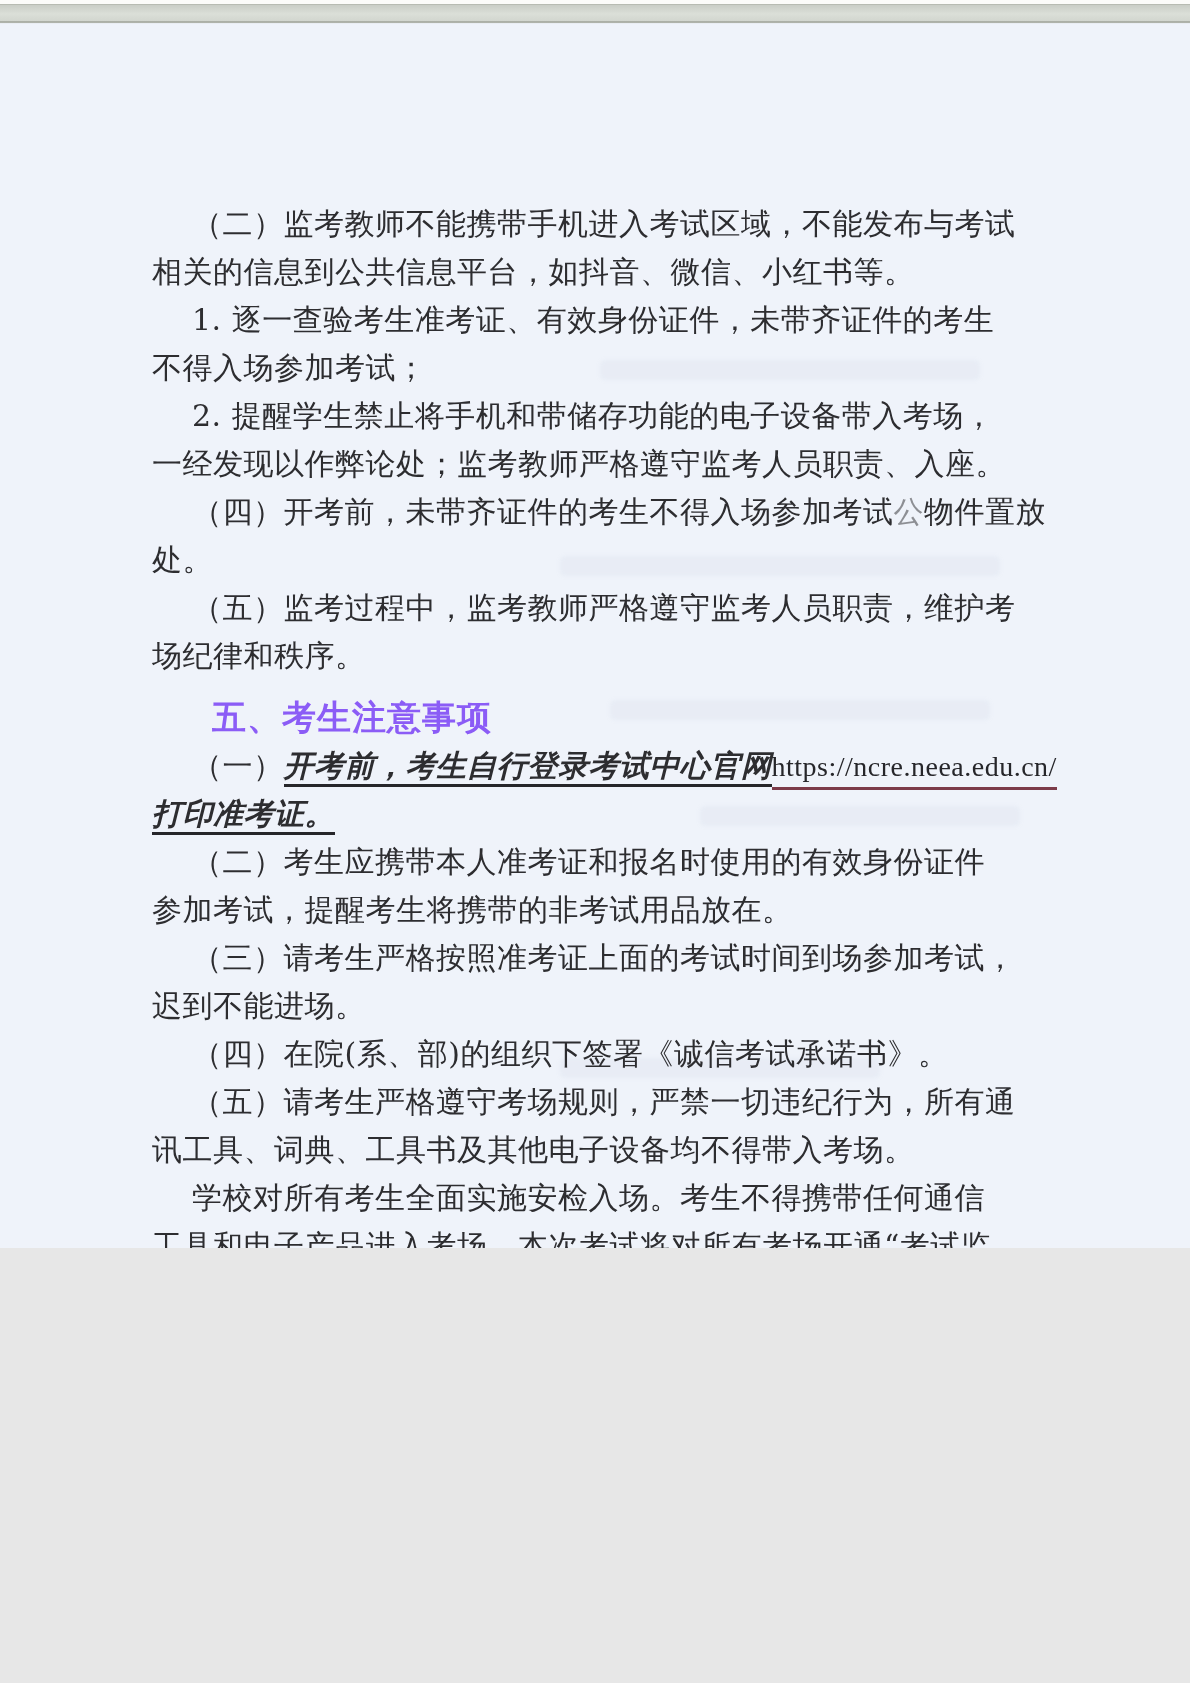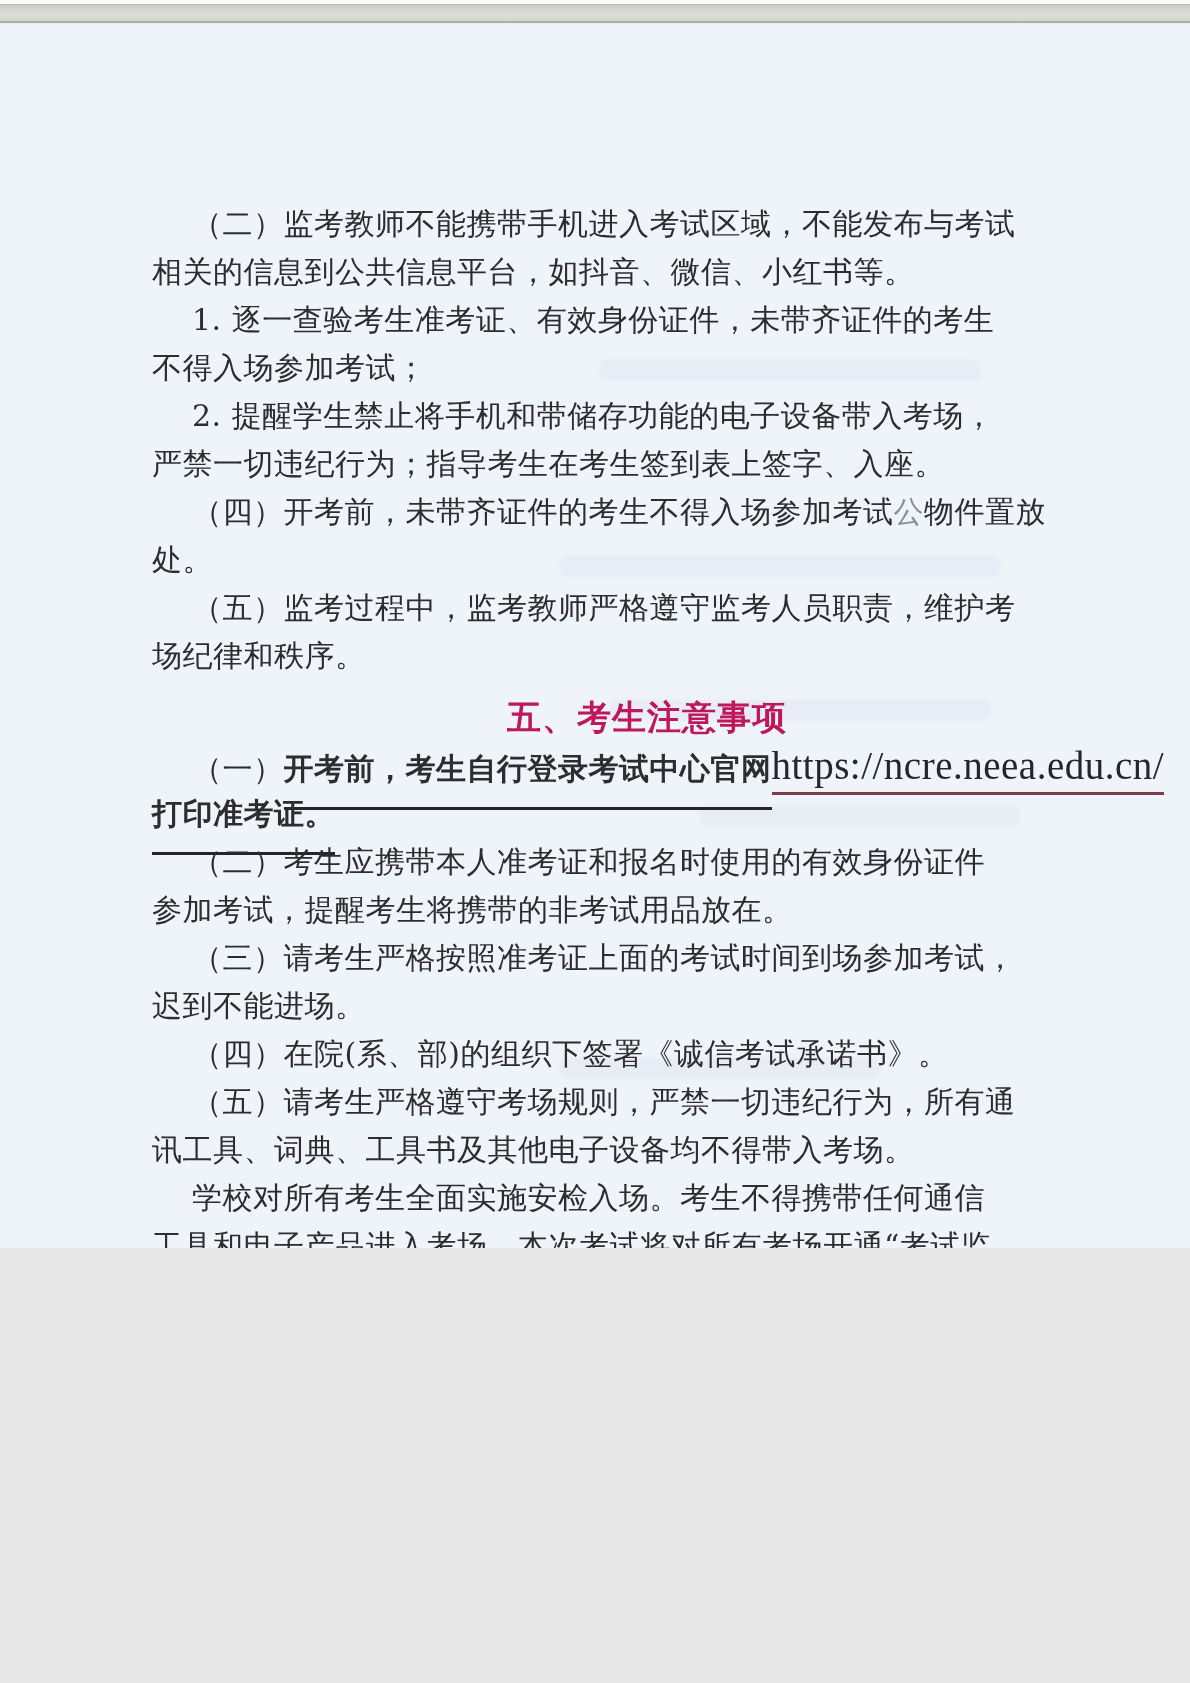--- a/index.html
+++ b/index.html
@@ -43,32 +43,32 @@
     letter-spacing:.5px;
   }
   .line{height:48px;}
   .line.start{text-indent:40px;}
   .line.heading{
     font-family:"Liberation Sans","DejaVu Sans",sans-serif;
     font-weight:700;font-size:34px;
     height:50px;line-height:50px;
     margin-top:12px;
     text-indent:60px;
-    color:#be185d;
+    color:#8b5cf6;
     letter-spacing:1px;
-    text-align:center;
   }
   .u-bold{
     font-weight:700;
     border-bottom:3px solid var(--underline,#26262a);
-    padding-bottom:21px;
+    padding-bottom:1px;
+    font-style:italic;
   }
   .u-url{
     font-family:"Liberation Serif","DejaVu Serif",serif;
-    font-size:39px;letter-spacing:.5px;
+    font-size:28px;letter-spacing:.5px;
     border-bottom:3px solid var(--url-underline,#7c3b49);
     padding-bottom:5px;
     color:#26262a;
   }
   .faint{opacity:.5;}
   .pagenum{
     position:absolute;left:0;top:1541px;width:100%;
     text-align:center;font-size:24px;letter-spacing:0;
     color:#2d2d30;
     font-family:"Liberation Serif","DejaVu Serif",serif;
@@ -87,21 +87,21 @@
   <div class="ghost g4"></div>
   <div class="ghost g5"></div>
   <div class="ghost g6"></div>
 
   <div class="doc">
       <div class="line start"><span>（二）监考教师不能携带手机进入考试区域，不能发布与考试</span></div>
       <div class="line cont"><span>相关的信息到公共信息平台，如抖音、微信、小红书等。</span></div>
       <div class="line start"><span>1. 逐一查验考生准考证、有效身份证件，未带齐证件的考生</span></div>
       <div class="line cont"><span>不得入场参加考试；</span></div>
       <div class="line start"><span>2. 提醒学生禁止将手机和带储存功能的电子设备带入考场，</span></div>
-      <div class="line cont"><span>严禁一切违纪行为；指导考生在考生签到表上签字、入座。</span></div>
+      <div class="line cont"><span>一经发现以作弊论处；监考教师严格遵守监考人员职责、入座。</span></div>
       <div class="line start"><span>（四）开考前，未带齐证件的考生不得入场参加考试</span><span class="faint">公</span><span>物件置放</span></div>
       <div class="line cont"><span>处。</span></div>
       <div class="line start"><span>（五）监考过程中，监考教师严格遵守监考人员职责，维护考</span></div>
       <div class="line cont"><span>场纪律和秩序。</span></div>
       <div class="line heading"><span>五、考生注意事项</span></div>
       <div class="line start"><span>（一）</span><span class="u-bold">开考前，考生自行登录考试中心官网</span><span class="u-url">https://ncre.neea.edu.cn/</span></div>
       <div class="line cont"><span class="u-bold">打印准考证。</span></div>
       <div class="line start"><span>（二）考生应携带本人准考证和报名时使用的有效身份证件</span></div>
       <div class="line cont"><span>参加考试，提醒考生将携带的非考试用品放在。</span></div>
       <div class="line start"><span>（三）请考生严格按照准考证上面的考试时间到场参加考试，</span></div>

